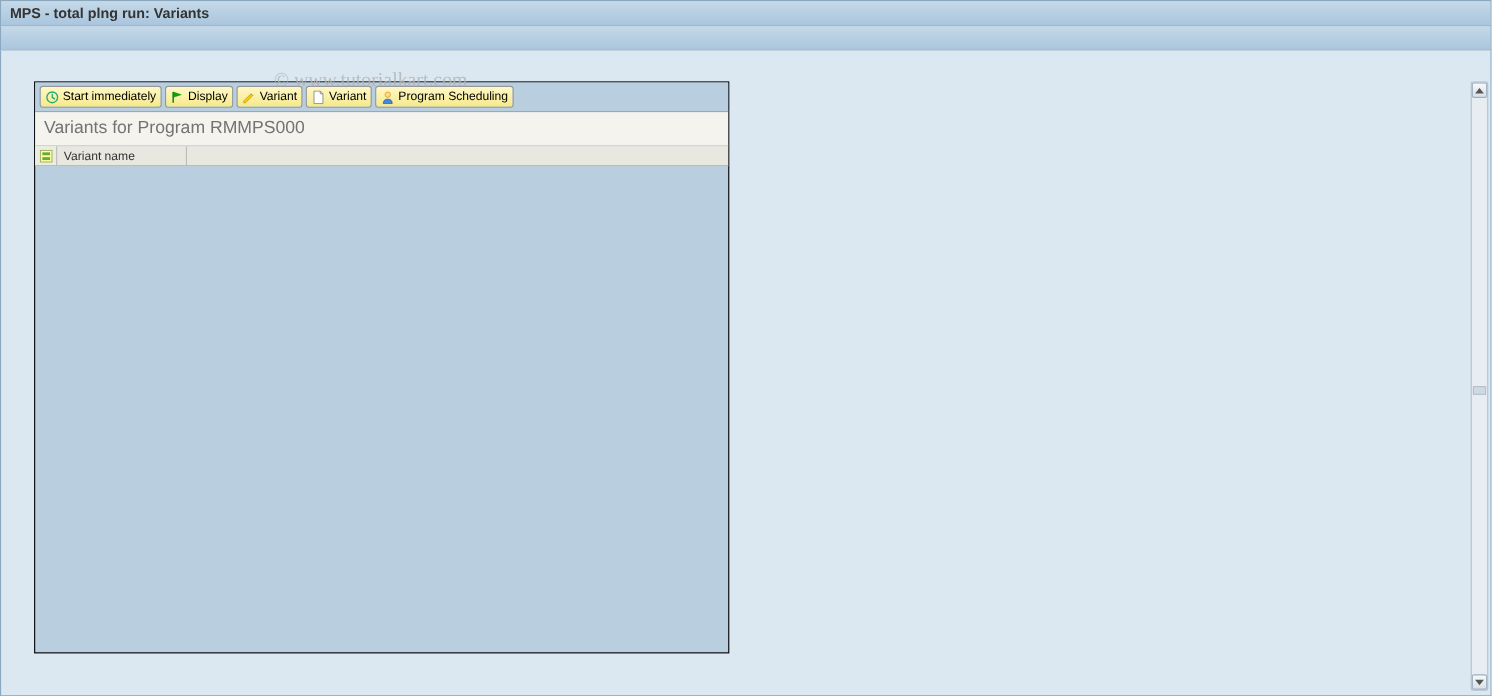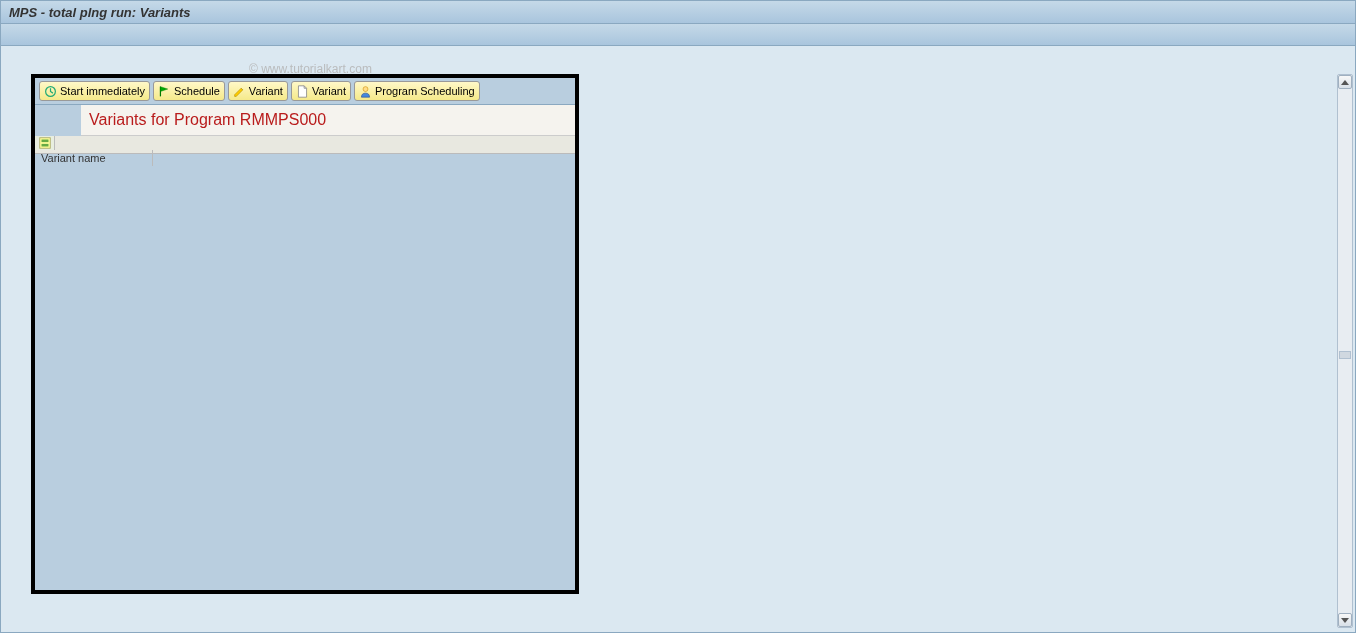--- a/index.html
+++ b/index.html
@@ -14,49 +14,48 @@
       width: 1356px;
       height: 633px;
       overflow: hidden;
       position: relative;
     }
     .title-bar {
       background: linear-gradient(to bottom, #c5d9e8, #a9c5dd);
       border: 1px solid #8aa8c0;
       padding: 4px 8px;
       font-weight: bold;
-      font-style: italic;
       font-size: 13px;
       color: #333;
       height: 24px;
       display: flex;
-      align-items: center;
+      align-items: flex-end;
     }
     .menu-bar {
       background: linear-gradient(to bottom, #c5d9e8, #a9c5dd);
       border-left: 1px solid #8aa8c0;
       border-right: 1px solid #8aa8c0;
       border-bottom: 1px solid #8aa8c0;
       height: 22px;
     }
     .content-wrapper {
       position: relative;
       height: calc(633px - 46px);
       border: 1px solid #8aa8c0;
       border-top: none;
       background: #dbe8f1;
     }
     .inner-panel {
       position: absolute;
       left: 30px;
       top: 28px;
-      width: 548px;
+      width: 632px;
       height: 520px;
       background: #b9cedf;
-      border: 4px solid #000000;
+      border: 1px solid #000000;
     }
     .toolbar {
       background: #b9cedf;
       padding: 3px 4px;
       display: flex;
       gap: 3px;
       align-items: center;
       border-bottom: 1px solid #8aa8c0;
     }
     .toolbar-button {
@@ -75,30 +74,28 @@
     .icon {
       width: 13px;
       height: 13px;
       display: inline-block;
       flex-shrink: 0;
     }
     .panel-title {
       background: #f5f3ee;
       padding: 6px 8px;
       font-size: 16px;
-      color: #b91c1c;
+      color: #737373;
       border-bottom: 1px solid #ccc;
-      margin-left: 46px;
     }
     .table-header {
       display: flex;
       background: #e8e8e0;
       border-bottom: 1px solid #bbb;
       height: 18px;
-      flex-direction: column;
     }
     .th-selector {
       width: 20px;
       background: #e8eee0;
       border-right: 1px solid #bbb;
       display: flex;
       align-items: center;
       justify-content: center;
     }
     .th-selector svg {
@@ -162,23 +159,23 @@
       right: 0;
       height: 8px;
       top: 50%;
       background: #d0d8e0;
       border: 1px solid #b0c0d0;
     }
     .watermark {
       position: absolute;
       top: 16px;
       left: 248px;
-      font-size: 12px;
+      font-size: 18px;
       color: rgba(180,180,180,0.85);
-      font-family: Liberation Sans, sans-serif;
+      font-family: Liberation Serif, serif;
       pointer-events: none;
       z-index: 9999;
     }
     .triangle {
       width: 0;
       height: 0;
       border-left: 4px solid transparent;
       border-right: 4px solid transparent;
     }
     .triangle.up {
@@ -214,21 +211,21 @@
         <span>Start immediately</span>
       </button>
 
       <button class="toolbar-button">
         <span class="icon">
           <svg viewBox="0 0 16 16">
               <path d="M3 2 L3 14" stroke="#070" stroke-width="1.5"></path>
               <path d="M3 2 L12 5 L3 8 Z" fill="#0a0" stroke="#070" stroke-width="0.5"></path>
             </svg>
         </span>
-        <span>Schedule</span>
+        <span>Display</span>
       </button>
 
       <button class="toolbar-button">
         <span class="icon">
           <svg viewBox="0 0 16 16">
               <path d="M2 12 L10 4 L12 6 L4 14 L2 14 Z" fill="#fc0" stroke="#a80" stroke-width="0.7"></path>
               <path d="M10 4 L12 6" stroke="#a80" stroke-width="0.7"></path>
             </svg>
         </span>
         <span>Variant</span>

